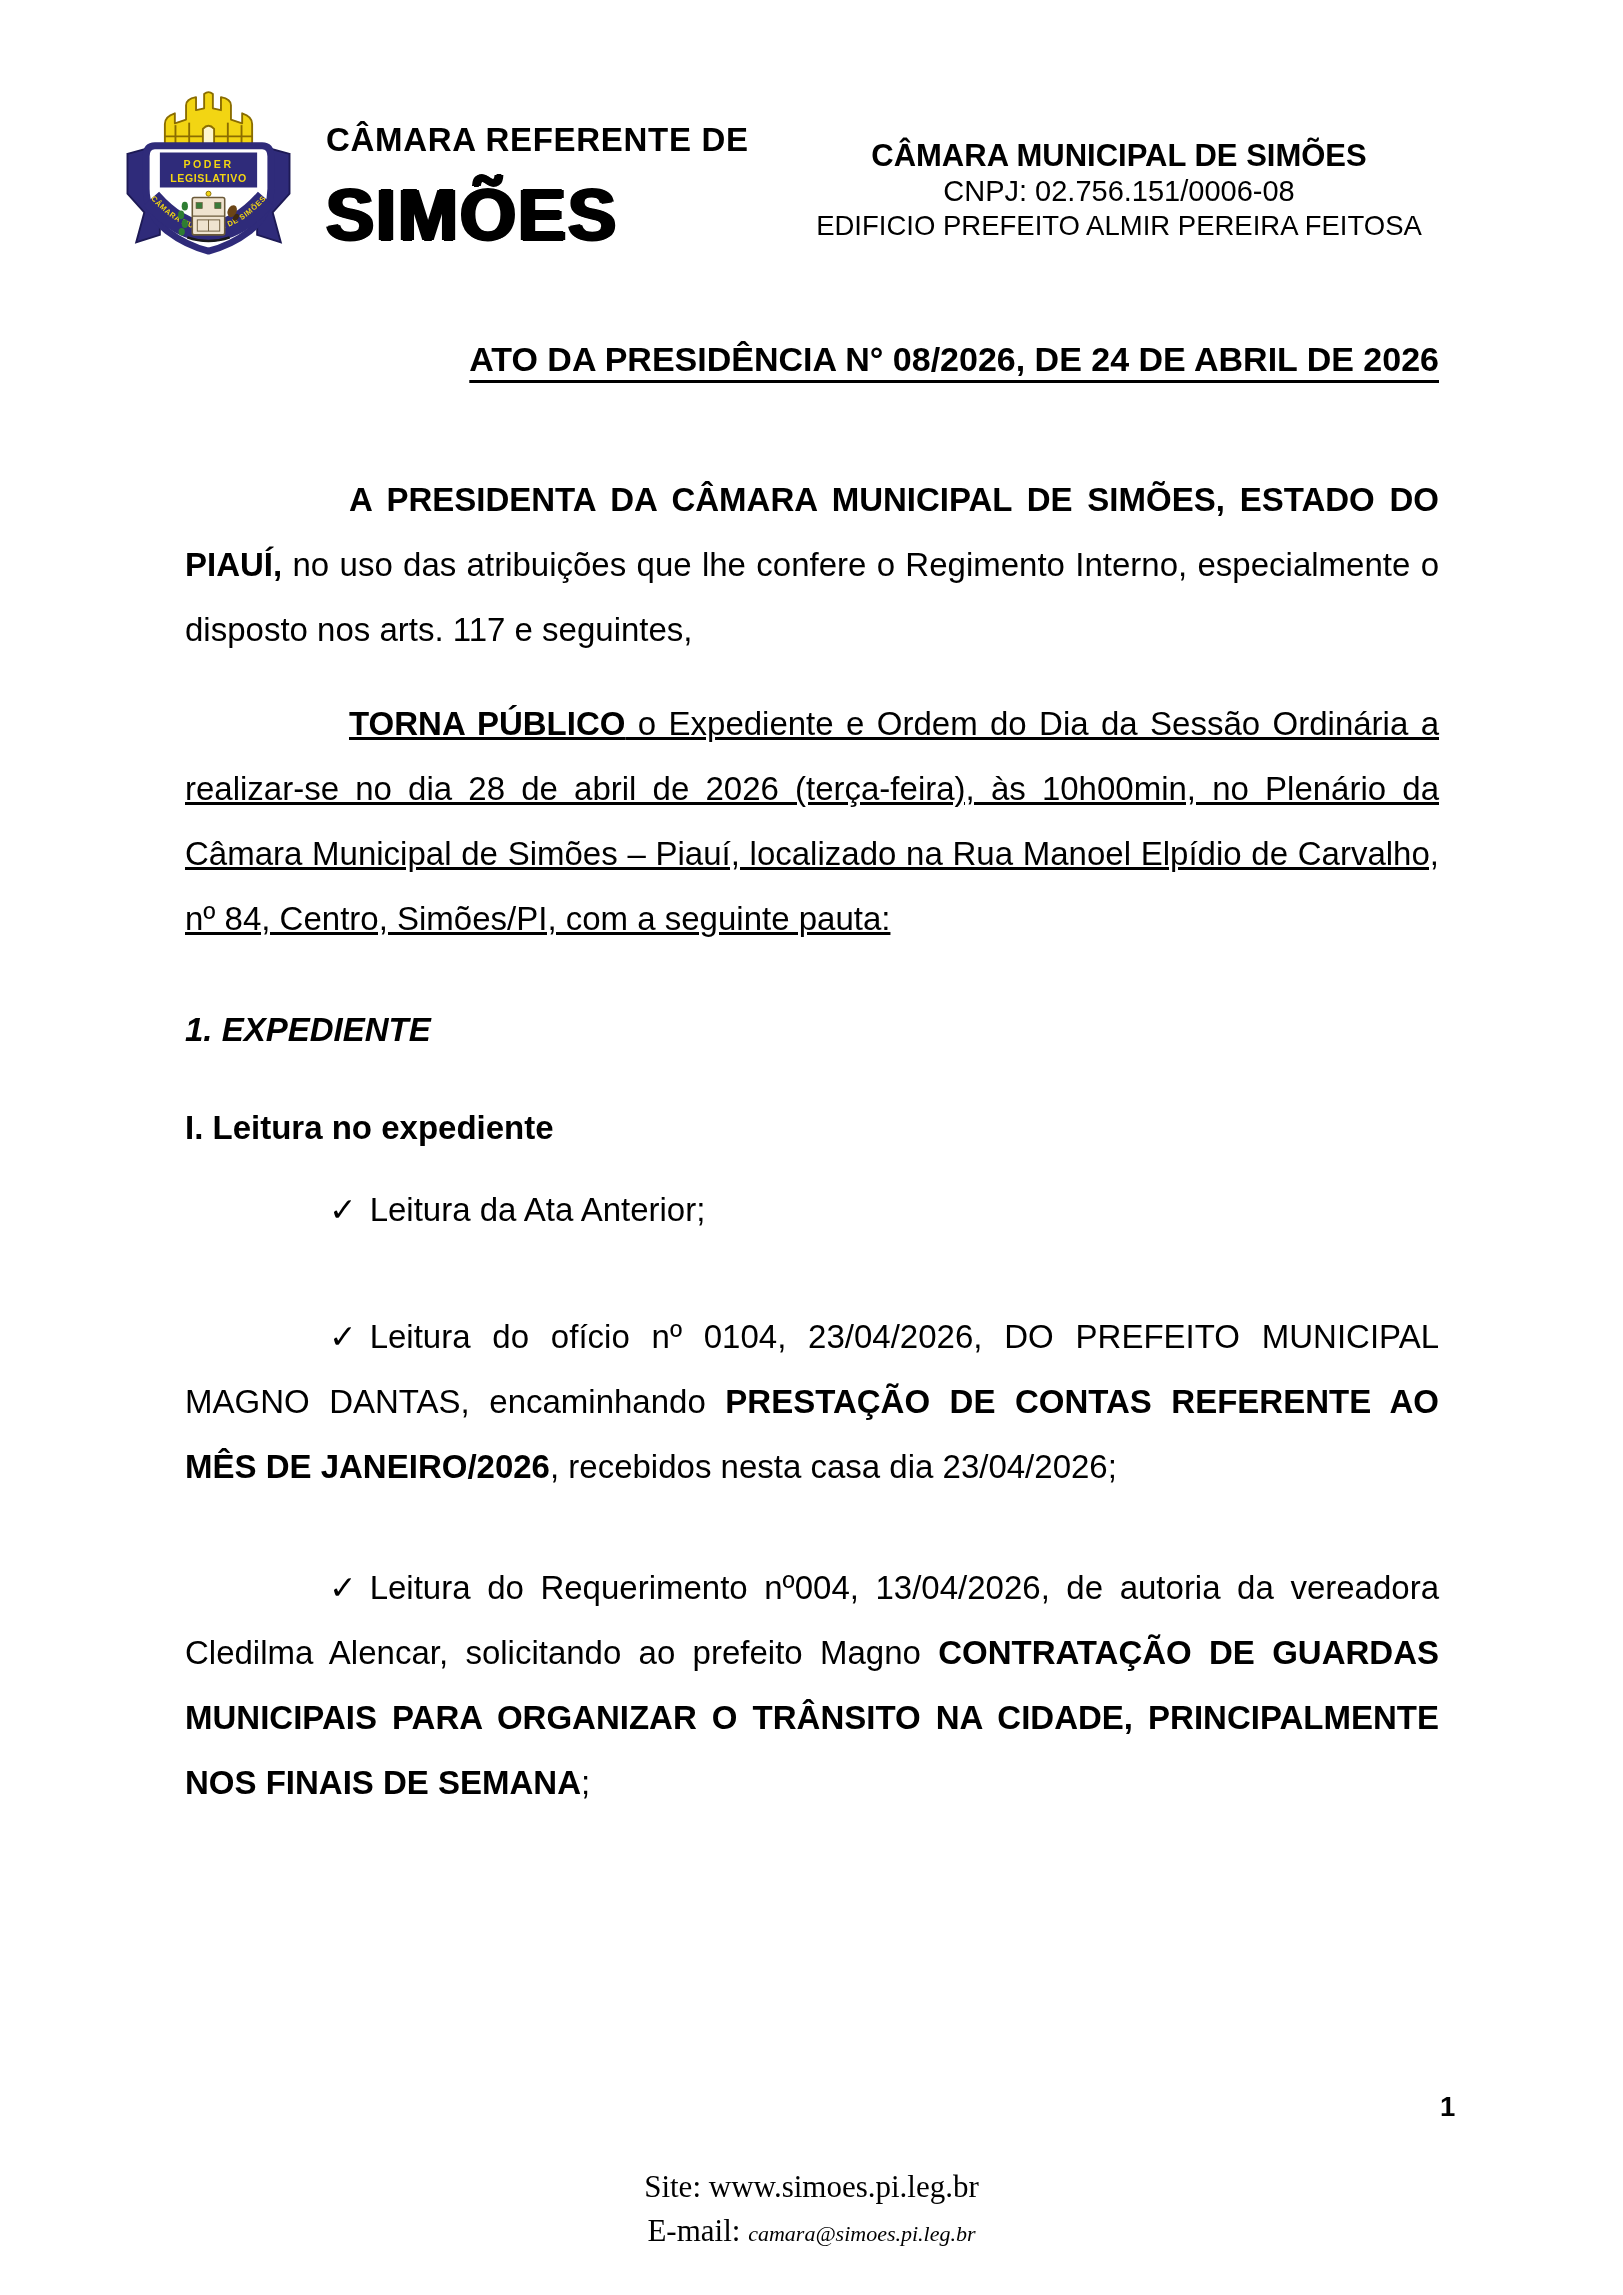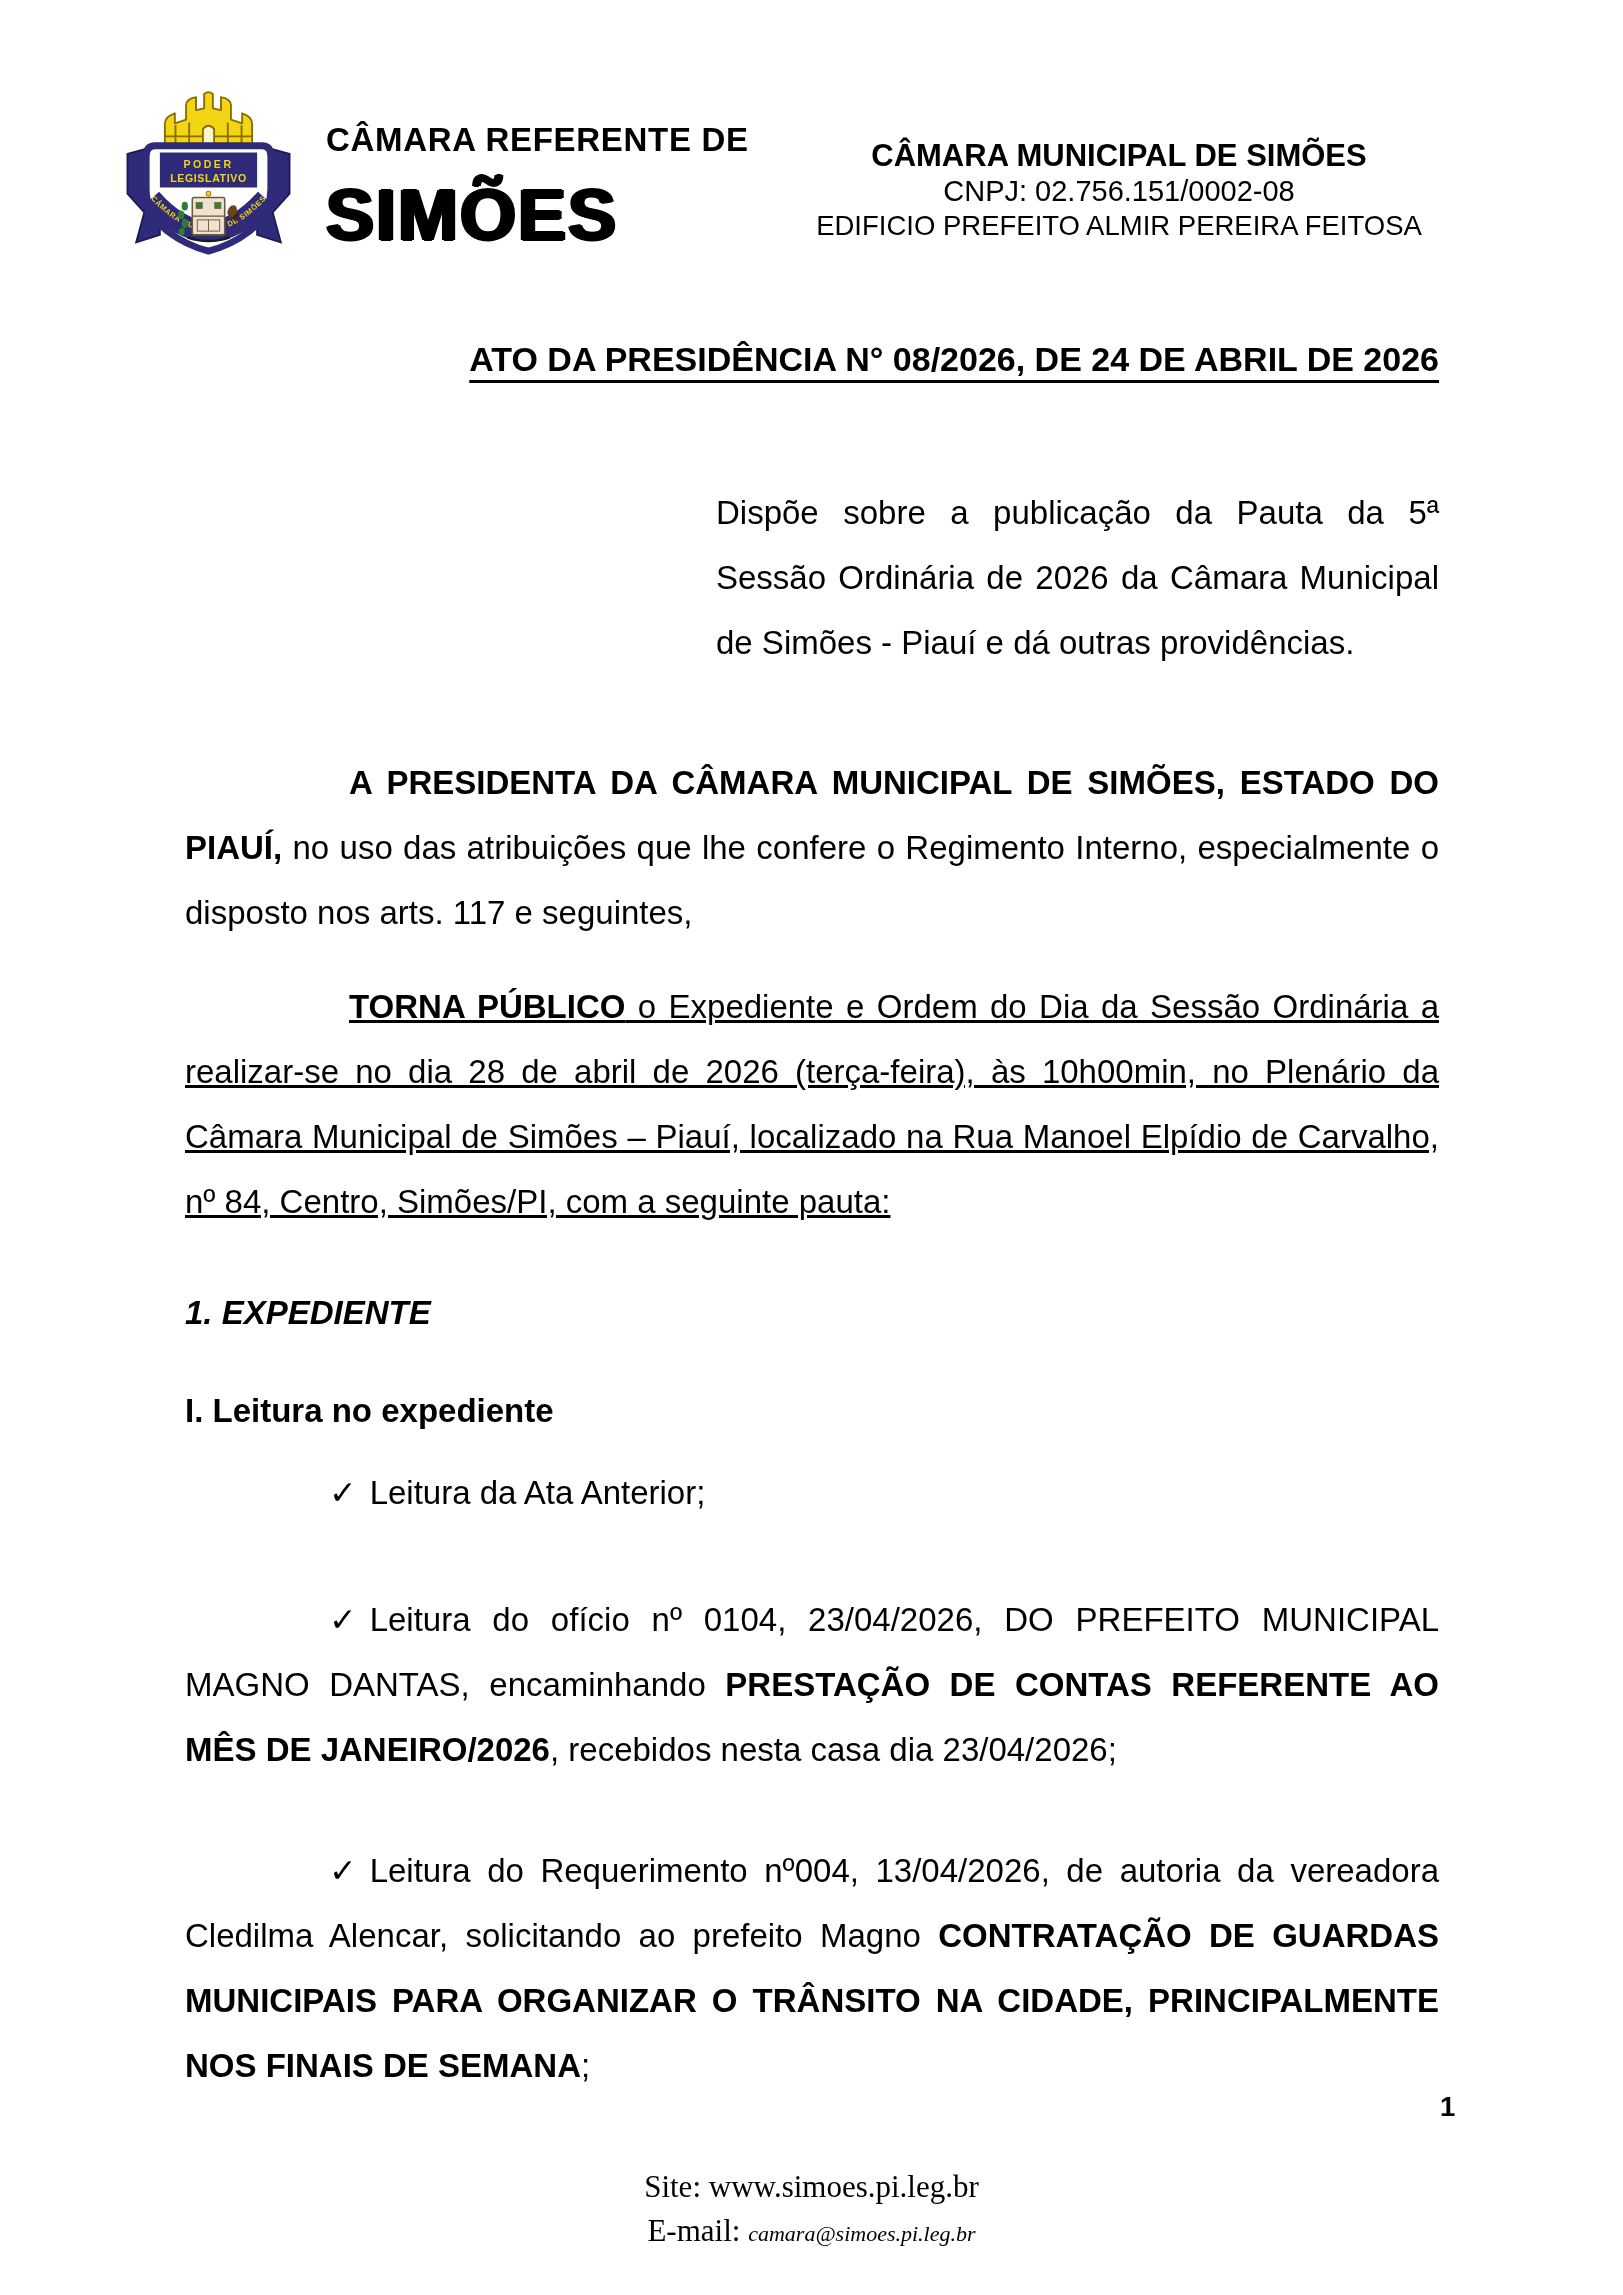--- a/index.html
+++ b/index.html
@@ -105,31 +105,30 @@
     </g>
   </svg>
 
   <div class="wordmark">
     <div class="wordmark-top">CÂMARA REFERENTE DE</div>
     <div class="wordmark-bottom">SIMÕES</div>
   </div>
 
   <div class="org-block">
     <div class="org-name">CÂMARA MUNICIPAL DE SIMÕES</div>
-    <div class="org-cnpj">CNPJ: 02.756.151/0002-08</div>
+    <div class="org-cnpj">CNPJ: 02.756.151/0006-08</div>
     <div class="org-building">EDIFICIO PREFEITO ALMIR PEREIRA FEITOSA</div>
   </div>
 
   <div class="doc-body">
 
     <div class="doc-title">
       <span>ATO DA PRESIDÊNCIA N° 08/2026, DE 24 DE ABRIL DE 2026</span>
     </div>
 
-    <div class="epigraph">Dispõe sobre a publicação da Pauta da 5ª Sessão Ordinária de 2026 da Câmara Municipal de Simões - Piauí e dá outras providências.</div>
 
     <div class="para p1"><span class="b">A PRESIDENTA DA CÂMARA MUNICIPAL DE SIMÕES, ESTADO DO PIAUÍ,</span><span> no uso das atribuições que lhe confere o Regimento Interno, especialmente o disposto nos arts. 117 e seguintes,</span></div>
 
     <div class="para p2"><span class="b">TORNA PÚBLICO</span><span> o Expediente e Ordem do Dia da Sessão Ordinária a realizar-se no dia 28 de abril de 2026 (terça-feira), às 10h00min, no Plenário da Câmara Municipal de Simões – Piauí, localizado na Rua Manoel Elpídio de Carvalho, nº 84, Centro, Simões/PI, com a seguinte pauta:</span></div>
 
     <div class="sec-h">1. EXPEDIENTE</div>
 
     <div class="sec-sub">I. Leitura no expediente</div>
 
     <div class="check-item ci-1"><span class="check">✓</span><span>Leitura da Ata Anterior;</span></div>

